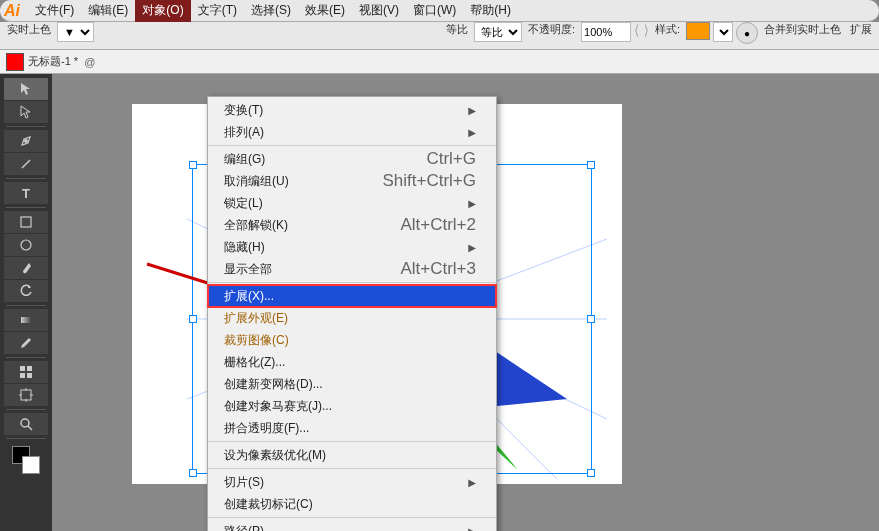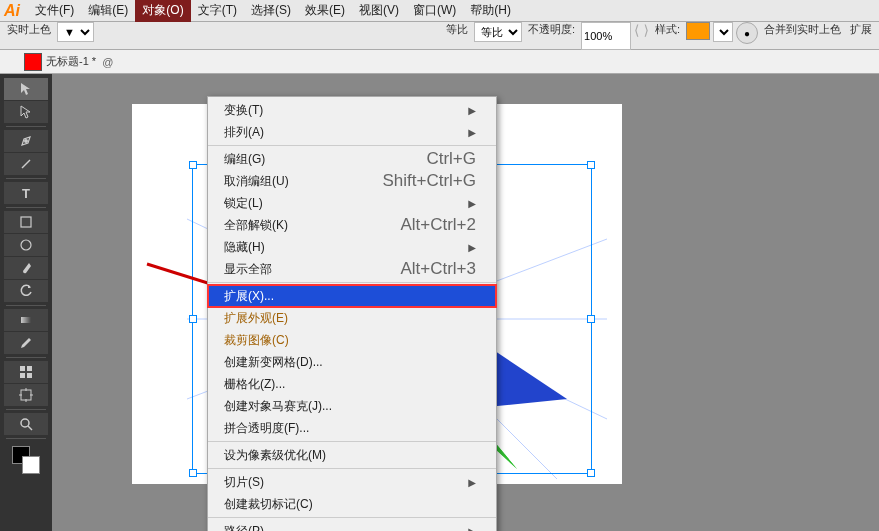--- a/index.html
+++ b/index.html
@@ -15,20 +15,21 @@
 
     
     .menu-bar {
       width: 100%;
       height: 22px;
       background: #e8e8e8;
       display: flex;
       align-items: center;
       border-bottom: 1px solid #aaa;
       padding: 0 4px;
+      border-radius: 11px;
     }
     .ai-logo {
       font-size: 16px;
       font-weight: bold;
       color: #ff7f00;
       margin-right: 8px;
       font-style: italic;
     }
     .menu-item {
       padding: 2px 7px;
@@ -62,35 +63,35 @@
       background: white;
       padding: 0 2px;
     }
     .toolbar-label {
       font-size: 11px;
       color: #333;
       padding: 0 3px;
     }
     .toolbar-input {
       width: 40px;
-      height: 28px;
+      height: 20px;
       font-size: 11px;
       border: 1px solid #bbb;
       padding: 0 2px;
     }
 
     
     .secondary-toolbar {
       width: 100%;
       height: 24px;
       background: #f0f0f0;
       border-bottom: 1px solid #aaa;
       display: flex;
       align-items: center;
-      padding: 0 24px;
+      padding: 0 6px;
       gap: 4px;
     }
     .swatch-box {
       width: 18px;
       height: 18px;
       background: #ff0000;
       border: 1px solid #555;
       cursor: pointer;
     }
 
@@ -489,24 +490,24 @@
             <span>扩展(X)...</span>
             <span></span>
           </div>
           <div class="drop-item disabled">
             <span>扩展外观(E)</span>
           </div>
           <div class="drop-item disabled">
             <span>裁剪图像(C)</span>
           </div>
           <div class="drop-item">
+            <span>栅格化(Z)...</span>
+          </div>
+          <div class="drop-item">
             <span>创建新变网格(D)...</span>
-          </div>
-          <div class="drop-item">
-            <span>栅格化(Z)...</span>
           </div>
           <div class="drop-item">
             <span>创建对象马赛克(J)...</span>
           </div>
           <div class="drop-item">
             <span>拼合透明度(F)...</span>
           </div>
         </div>
 
         <div class="menu-group">

